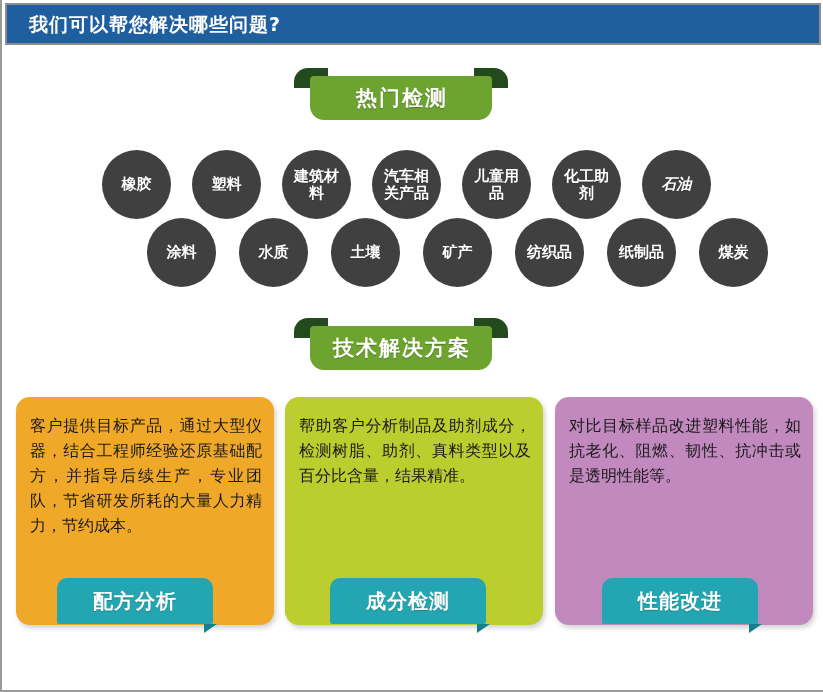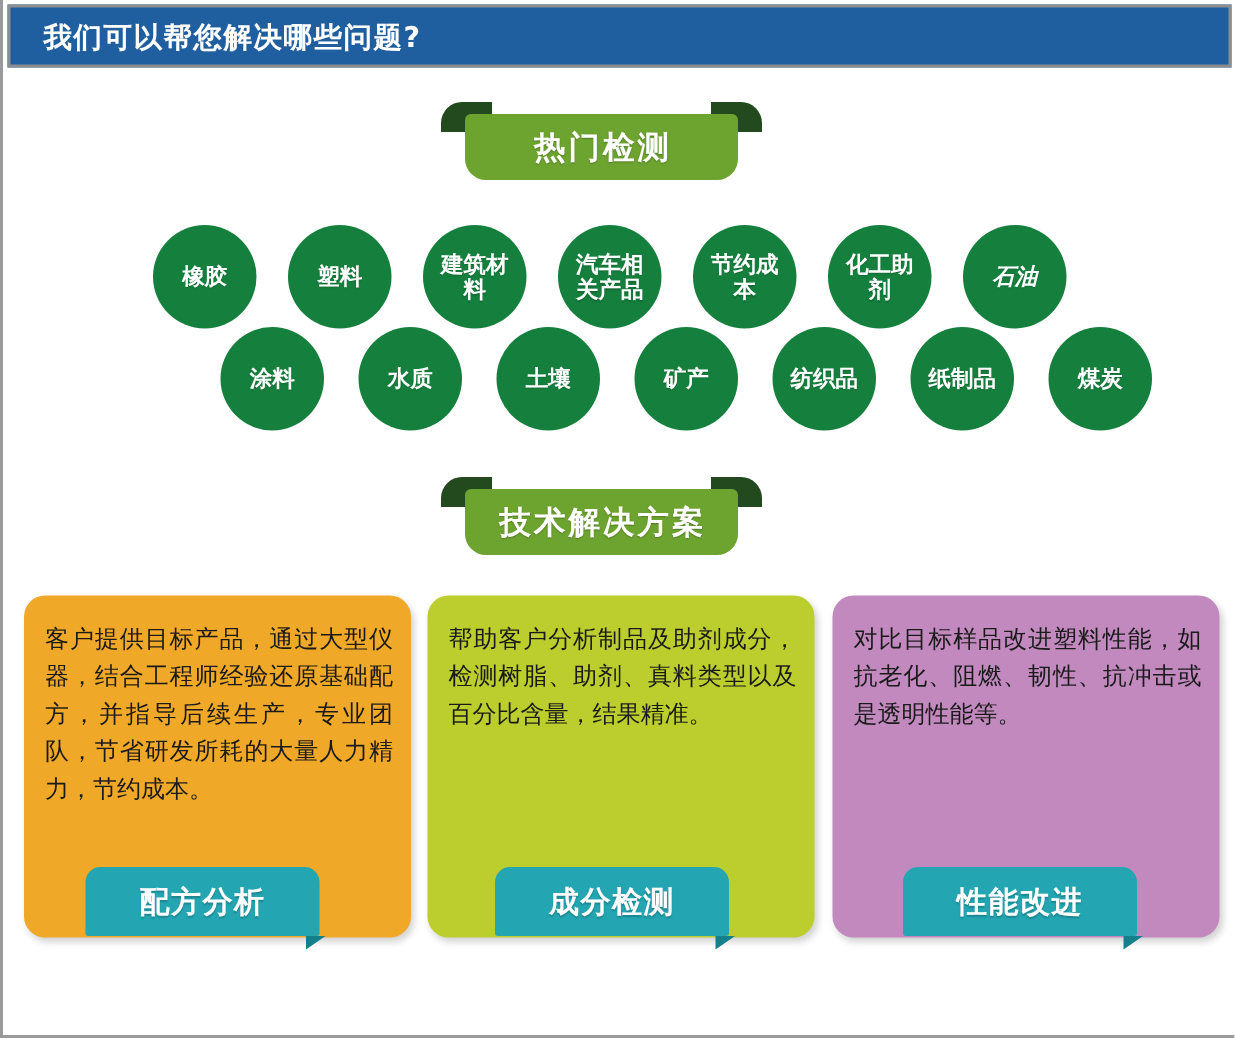--- a/index.html
+++ b/index.html
@@ -58,21 +58,21 @@
   #ribbon-sol{left:292px;top:318px;text-decoration:underline;}
 
   
   .circles{position:absolute;}
   #row1{left:0;top:150px;width:823px;height:70px;}
   #row2{left:0;top:218px;width:823px;height:70px;}
   .bubble{
     position:absolute;
     width:69px;height:69px;
     border-radius:50%;
-    background:#15803d;
+    background:#404040;
     color:#ffffff;
     display:flex;align-items:center;justify-content:center;
     text-align:center;
     font-size:15px;
     line-height:17px;
     font-weight:bold;
     letter-spacing:0px;
     box-sizing:border-box;
     padding:0 4px;
     text-shadow:0 1px 1px rgba(0,0,0,.18);
@@ -144,21 +144,21 @@
       <div class="bubble" style="left: 190px; top: 0px;">
         <span>塑料</span>
       </div>
       <div class="bubble" style="left: 280px; top: 0px;">
         <span>建筑材料</span>
       </div>
       <div class="bubble" style="left: 370px; top: 0px;">
         <span>汽车相关产品</span>
       </div>
       <div class="bubble" style="left: 460px; top: 0px;">
-        <span>节约成本</span>
+        <span>儿童用品</span>
       </div>
       <div class="bubble" style="left: 550px; top: 0px;">
         <span>化工助剂</span>
       </div>
       <div class="bubble" style="left: 640px; top: 0px; font-style: italic;">
         <span>石油</span>
       </div>
     </div>
   <div class="circles" id="row2">
       <div class="bubble" style="left: 145px; top: 0px;">

